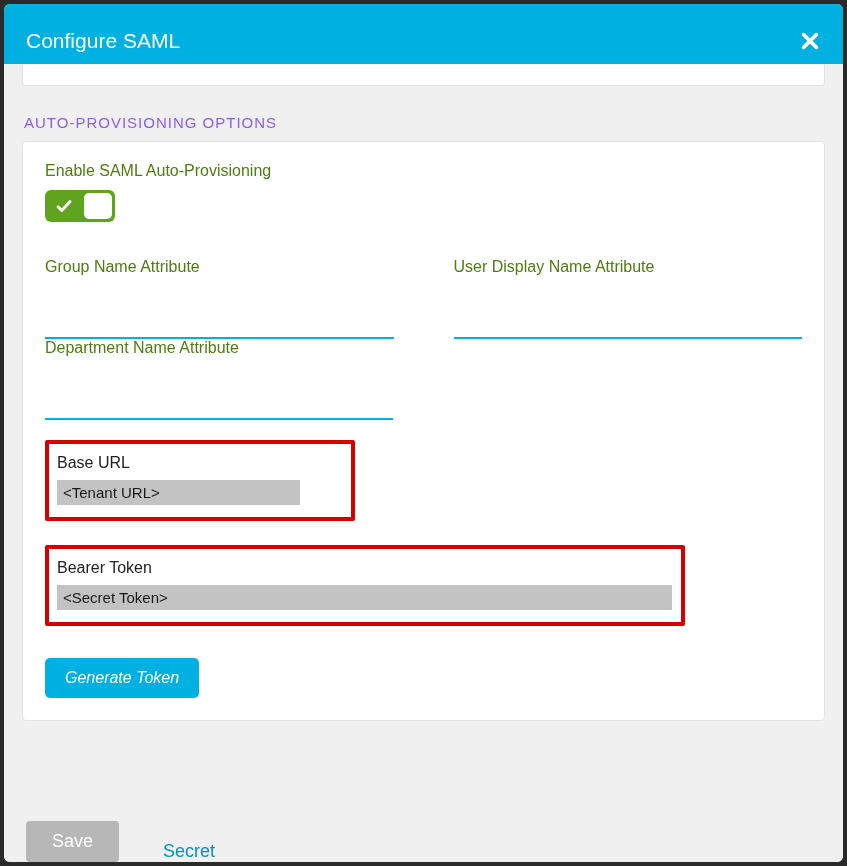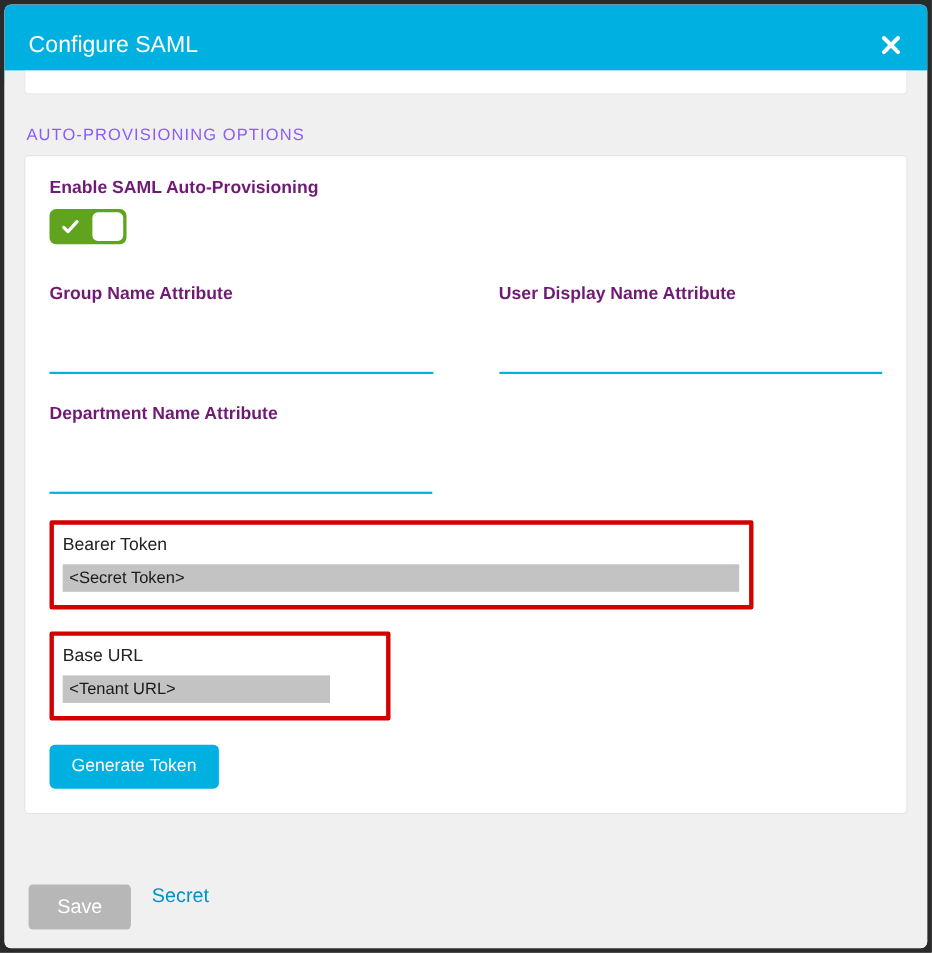--- a/index.html
+++ b/index.html
@@ -31,21 +31,21 @@
     color: #8b5cf6; font-size: 15px; letter-spacing: 1px; font-weight: 400;
     margin: 0 0 10px 2px;
   }
 
   .card {
     background: #fff; border: 1px solid #e3e3e3; border-radius: 4px;
     padding: 20px 22px 22px 22px;
   }
 
   .field-label {
-    color: #701a75; font-size: 16px; font-weight: 700; display: block; margin-bottom: 10px;
+    color: #4d7c0f; font-size: 16px; font-weight: 400; display: block; margin-bottom: 10px;
   }
 
   .toggle {
     width: 70px; height: 32px; background: #5fa31e; border-radius: 6px;
     position: relative; display: inline-flex; align-items: center; cursor: pointer;
   }
   .toggle .check {
     position: absolute; left: 10px; color: #fff;
   }
   .toggle .check svg { width: 18px; height: 18px; display: block; }
@@ -56,46 +56,46 @@
 
   .row2 { display: flex; gap: 60px; margin-top: 32px; }
   .col { flex: 1; }
 
   .line-input {
     width: 100%; border: none; border-bottom: 2px solid #00b0e0;
     background: transparent; font-size: 15px; padding: 6px 2px; outline: none;
     margin-top: 22px; color: #222;
   }
 
-  .single-col { margin-top: 28px; width: 46%; }
+  .single-col { width: 46%; }
 
   .scim-block { margin-top: 30px; }
 
   .hl-box {
     border: 4px solid #d40000; border-radius: 2px; padding: 10px 10px 12px 8px;
     margin-top: 20px;
   }
   .hl-box.narrow { width: 310px; }
   .hl-box.wide { width: 640px; margin-top: 24px; }
 
   .ro-label { color: #222; font-size: 16px; display: block; margin-bottom: 8px; }
   .ro-value {
     background: #c3c3c3; color: #1a1a1a; font-size: 15px; padding: 4px 6px;
     display: block; width: 243px; white-space: nowrap; overflow: hidden;
   }
   .hl-box.wide .ro-value { width: 615px; }
 
   .gen-btn {
-    margin-top: 22px; background: #00b0e0; color: #fff; border: none;
-    border-radius: 5px; padding: 11px 20px; font-size: 16px; cursor: pointer;
+    margin-top: 32px; background: #00b0e0; color: #fff; border: none;
+    border-radius: 5px; padding: 11px 20px; font-size: 16px; cursor: pointer; font-style: italic;
   }
 
   .footer {
     position: absolute; left: 0; right: 0; bottom: 0; height: 58px;
-    background: #f0f0f0; display: flex; align-items: flex-start; gap: 19px;
+    background: #f0f0f0; display: flex; align-items: flex-end; gap: 44px;
     padding: 0 22px;
   }
   .save-btn {
     background: #b7b7b7; color: #fff; border: none; border-radius: 4px;
     padding: 10px 26px; font-size: 18px; cursor: pointer;
   }
   .cancel-link {
     color: #0092c7; font-size: 18px; background: none; border: none; cursor: pointer;
   }
 
@@ -148,28 +148,28 @@
             <input class="line-input" type="text" value="" style="">
           </div>
         </div>
 
         <div class="single-col">
           <label class="field-label">Department Name Attribute</label>
           <input class="line-input" type="text" value="" style="">
         </div>
 
 
+        <div class="hl-box narrow">
+          <span class="ro-label">Base URL</span>
+          <span class="ro-value">&lt;Tenant URL&gt;</span>
+        </div>
+
         <div class="hl-box wide">
           <span class="ro-label">Bearer Token</span>
           <span class="ro-value">&lt;Secret Token&gt;</span>
-        </div>
-
-        <div class="hl-box narrow">
-          <span class="ro-label">Base URL</span>
-          <span class="ro-value">&lt;Tenant URL&gt;</span>
         </div>
 
         <button class="gen-btn">Generate Token</button>
 
       </div>
     </div>
   </div>
 
   <div class="footer">
     <button class="save-btn">Save</button>

